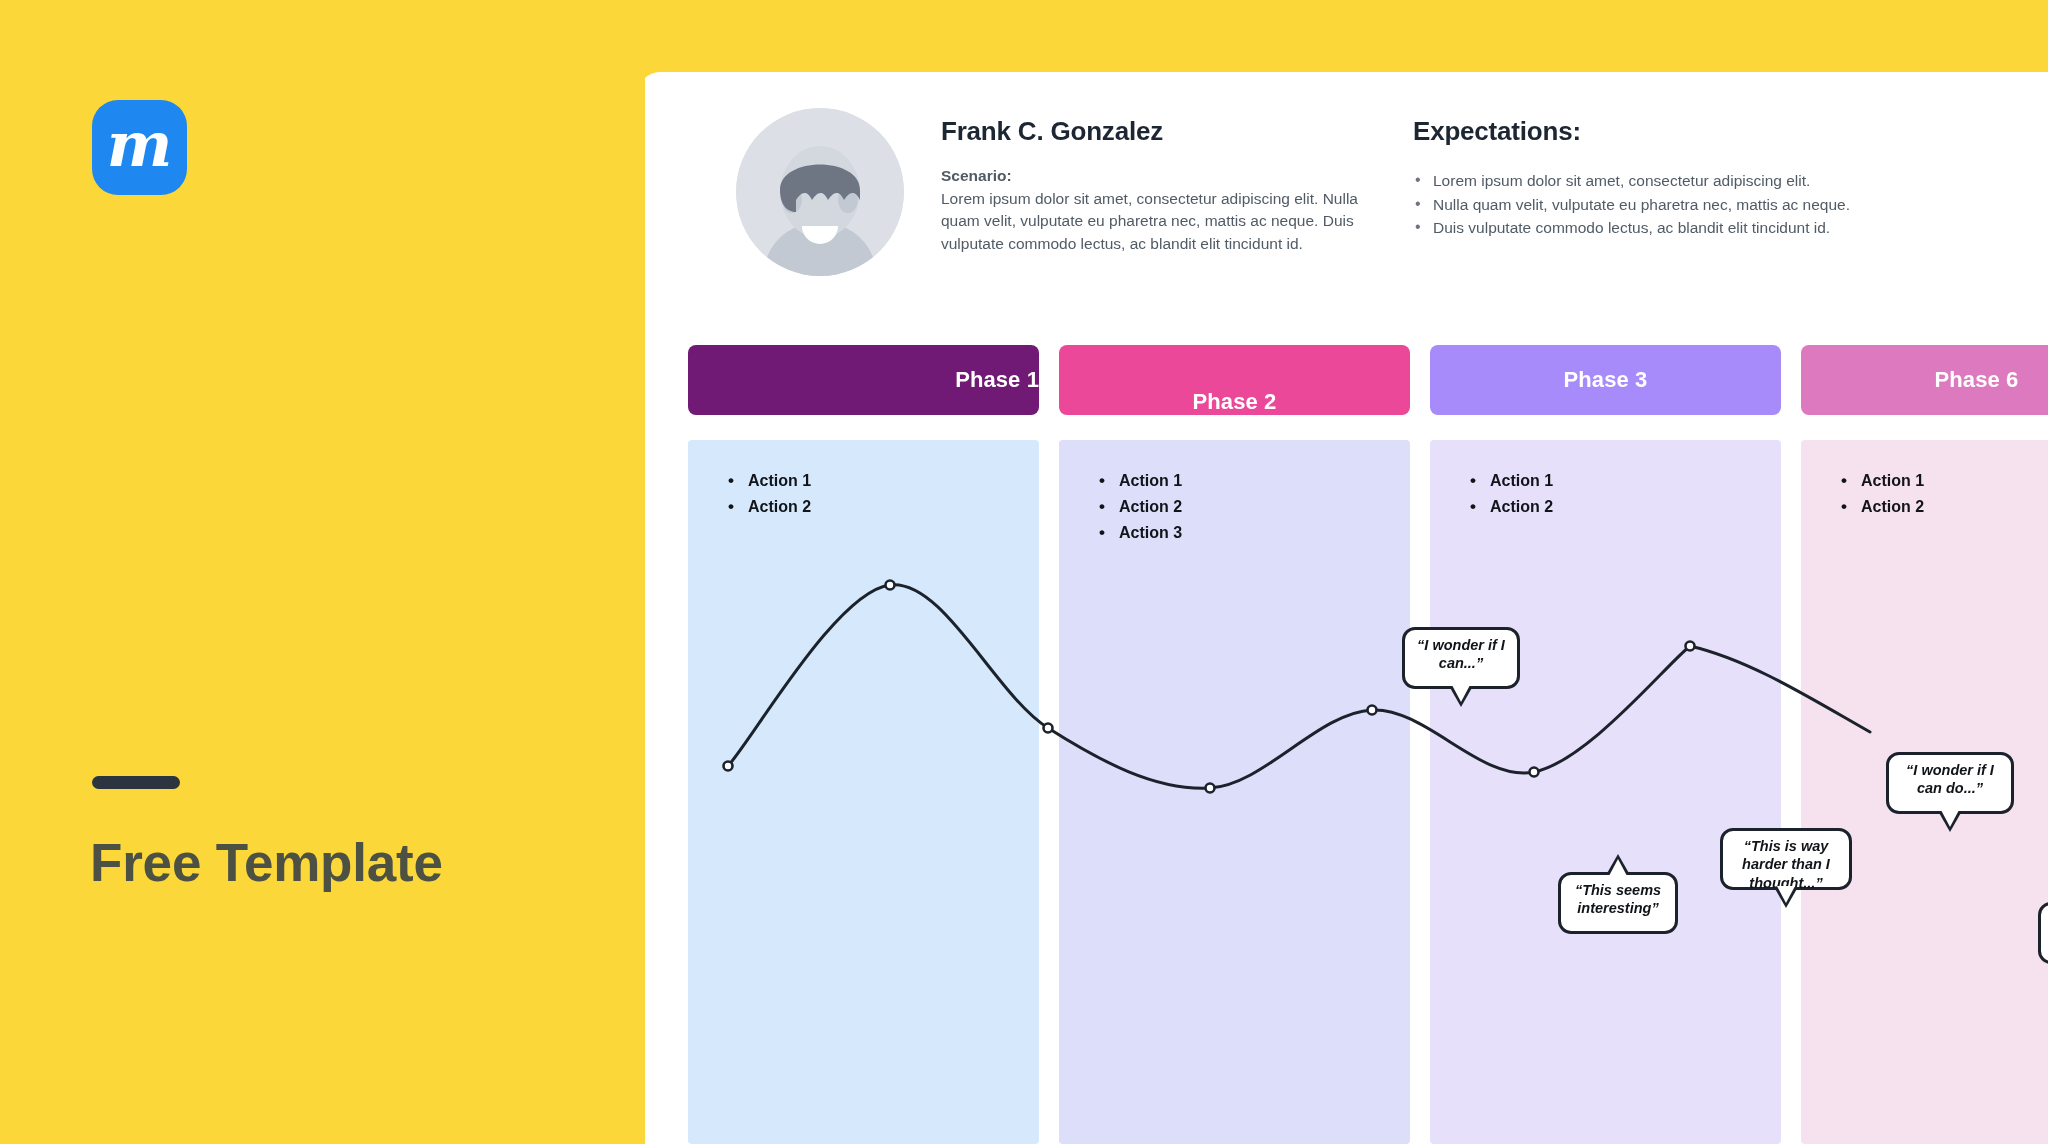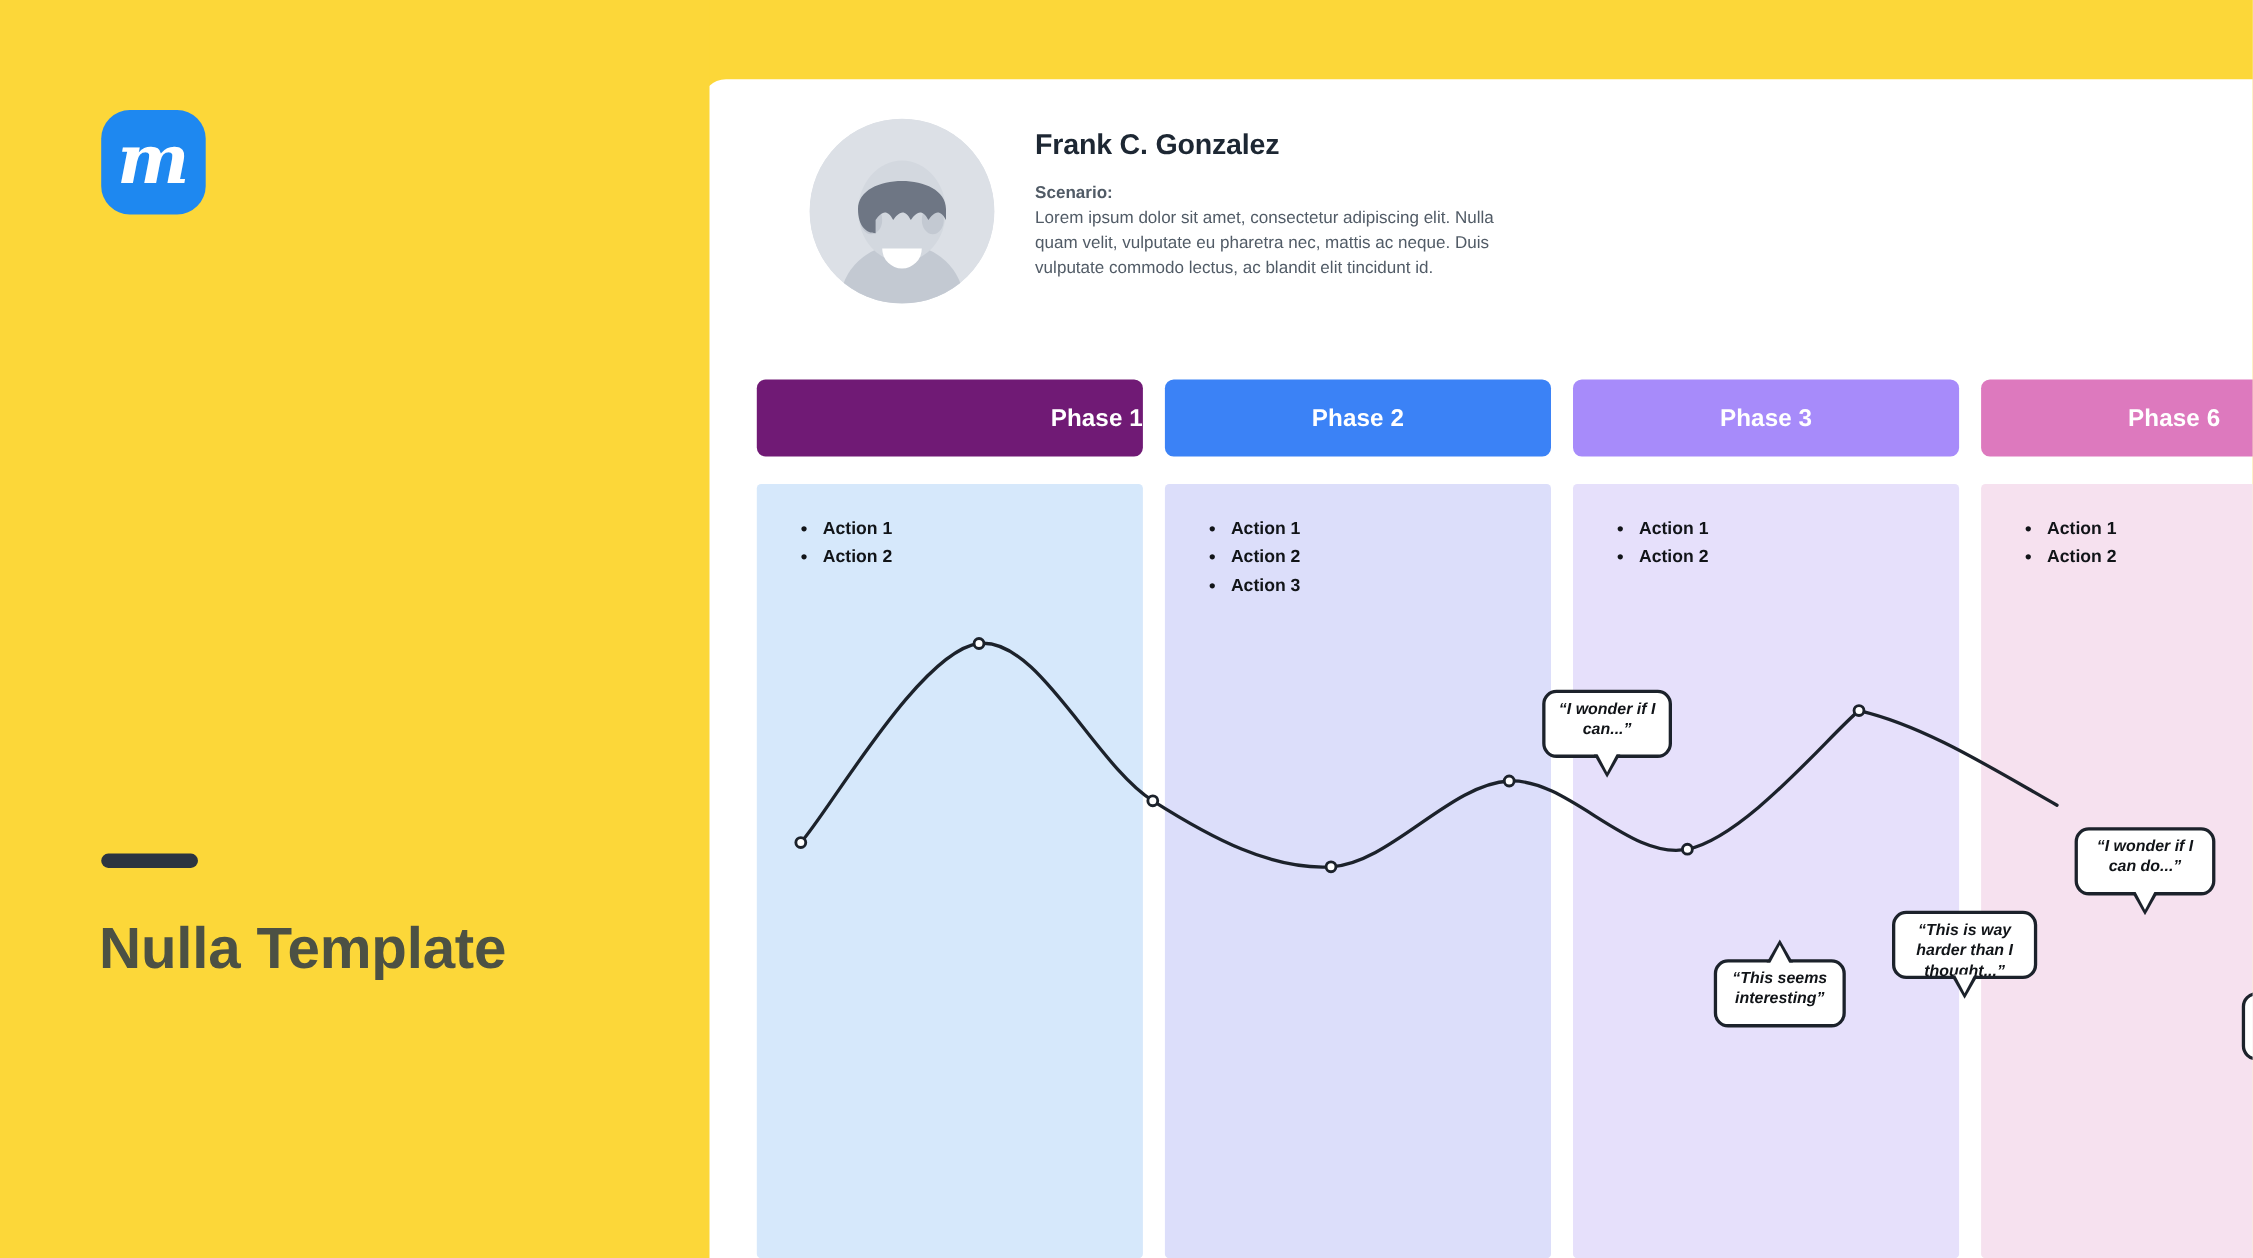--- a/index.html
+++ b/index.html
@@ -220,21 +220,21 @@
 
 <div id="left-panel">
 
   <div id="logo-tile">
     <span class="glyph">m</span>
   </div>
 
 
   <div id="divider"></div>
 
-  <div id="subtitle">Nulla Template</div>
+  <div id="subtitle">Free Template</div>
 </div>
 
 <div id="board-card">
 
   <div id="persona">
 
     <div id="avatar">
       <svg width="168" height="168" viewBox="0 0 168 168" aria-hidden="true">
         <circle cx="84" cy="84" r="84" fill="#DCE0E6"></circle>
         <ellipse cx="84" cy="166" rx="56" ry="52" fill="#C3C9D2"></ellipse>
@@ -246,27 +246,35 @@
         <path d="M66 118 h36 a16 16 0 0 1 -36 0 Z" fill="#ffffff"></path>
       </svg>
     </div>
 
     <div id="persona-text">
       <div id="persona-name">Frank C. Gonzalez</div>
       <div id="scenario-label">Scenario:</div>
       <div id="scenario-body">Lorem ipsum dolor sit amet, consectetur adipiscing elit. Nulla quam velit, vulputate eu pharetra nec, mattis ac neque. Duis vulputate commodo lectus, ac blandit elit tincidunt id.</div>
     </div>
 
+    <div id="expectations">
+      <div id="expect-title">Expectations:</div>
+      <ul id="expect-list">
+        <li>Lorem ipsum dolor sit amet, consectetur adipiscing elit.</li>
+        <li>Nulla quam velit, vulputate eu pharetra nec, mattis ac neque.</li>
+        <li>Duis vulputate commodo lectus, ac blandit elit tincidunt id.</li>
+      </ul>
+    </div>
   </div>
 
   <div id="phase-head-row">
     <div class="phase-head" style="background: #701a75; justify-content: flex-end;">
       <span>Phase 1</span>
     </div>
-    <div class="phase-head" style="background: #3b82f6;">
+    <div class="phase-head" style="background: #ec4899; align-items: flex-end;">
       <span>Phase 2</span>
     </div>
     <div class="phase-head" style="background: rgb(167, 139, 250);">
       <span>Phase 3</span>
     </div>
     <div class="phase-head" style="background: rgb(221, 121, 190);">
       <span>Phase 6</span>
     </div>
   </div>
 

